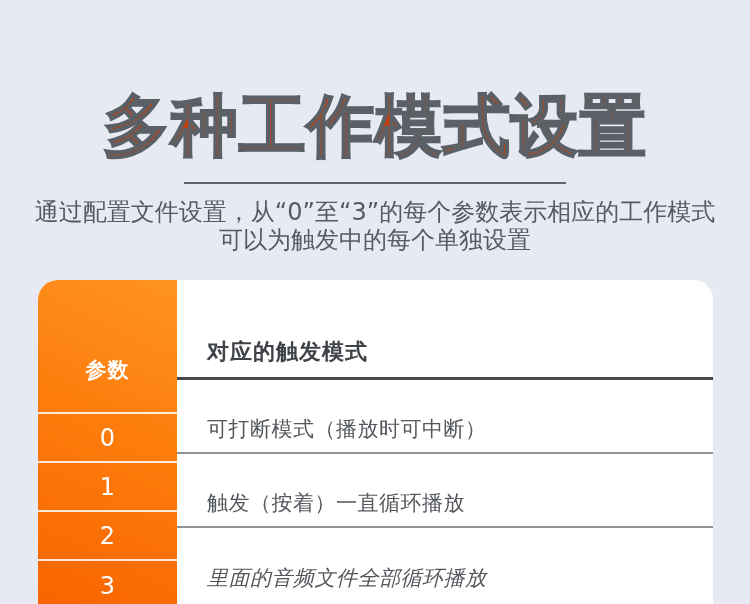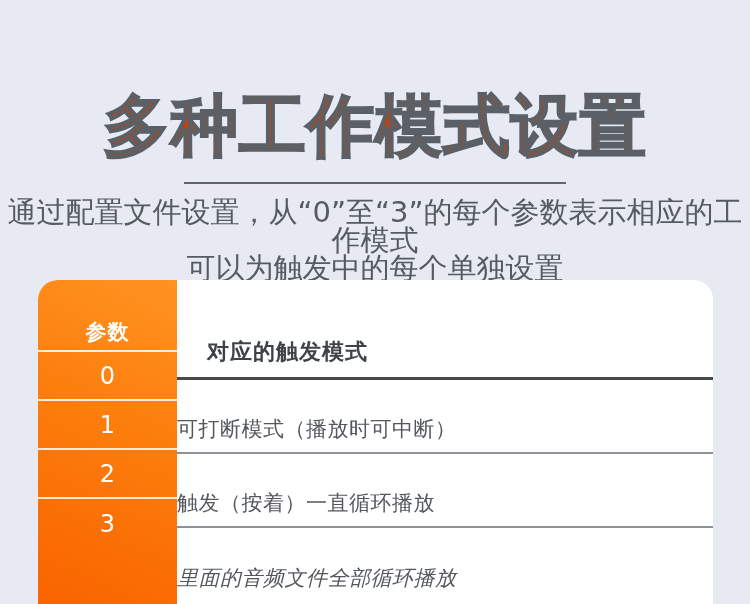--- a/index.html
+++ b/index.html
@@ -38,21 +38,21 @@
     width: 382px;
     height: 2px;
     background: #61666d;
   }
   .hero-subtitle {
     position: absolute;
     top: 198px;
     left: 0;
     width: 100%;
     text-align: center;
-    font-size: 29px;
+    font-size: 24px;
     line-height: 28px;
     font-weight: 500;
     color: #565b61;
   }
 
   
   .card {
     position: absolute;
     left: 38px;
     top: 280px;
@@ -65,30 +65,31 @@
   }
   .accent-col {
     width: 139px;
     flex: 0 0 139px;
     background: linear-gradient(205deg, #ff9322 0%, #fc7d0c 45%, #f96400 100%);
     display: flex;
     flex-direction: column;
   }
   .accent-header {
     box-sizing: border-box;
-    height: 72px;
+    height: 100px;
     border-bottom: 2px solid rgba(255,255,255,0.85);
     display: flex;
     align-items: flex-end;
     justify-content: center;
-    padding-bottom: 4px;
+    padding-bottom: 28px;
     color: #ffffff;
     font-size: 21px;
     font-weight: bold;
     letter-spacing: 1px;
+    margin-top: 34px;
   }
   .accent-cell {
     box-sizing: border-box;
     height: 49px;
     border-bottom: 2px solid rgba(255,255,255,0.85);
     display: flex;
     align-items: center;
     justify-content: center;
     color: #ffffff;
     font-size: 24px;
@@ -119,20 +120,21 @@
     font-size: 22px;
     font-weight: bold;
     letter-spacing: 1px;
   }
   .mode-cell {
     box-sizing: border-box;
     height: 49px;
     border-bottom: 2px solid #8f9297;
     display: flex;
     align-items: center;
+    padding-left: 30px;
     color: #54585d;
     font-size: 21px;
     letter-spacing: 0.5px;
   }
   .mode-cell.last {
     flex: 1;
     border-bottom: none;
     align-items: flex-start;
     padding-top: 11px;
     font-style: italic;

